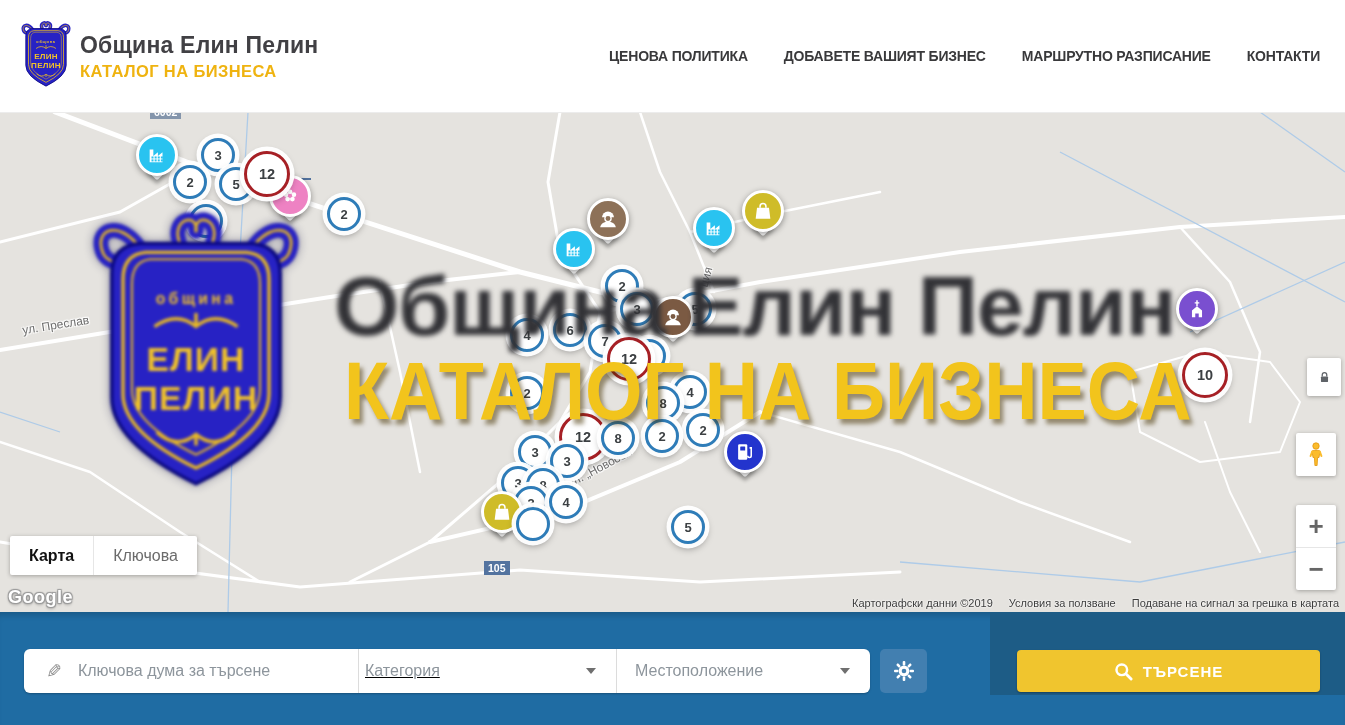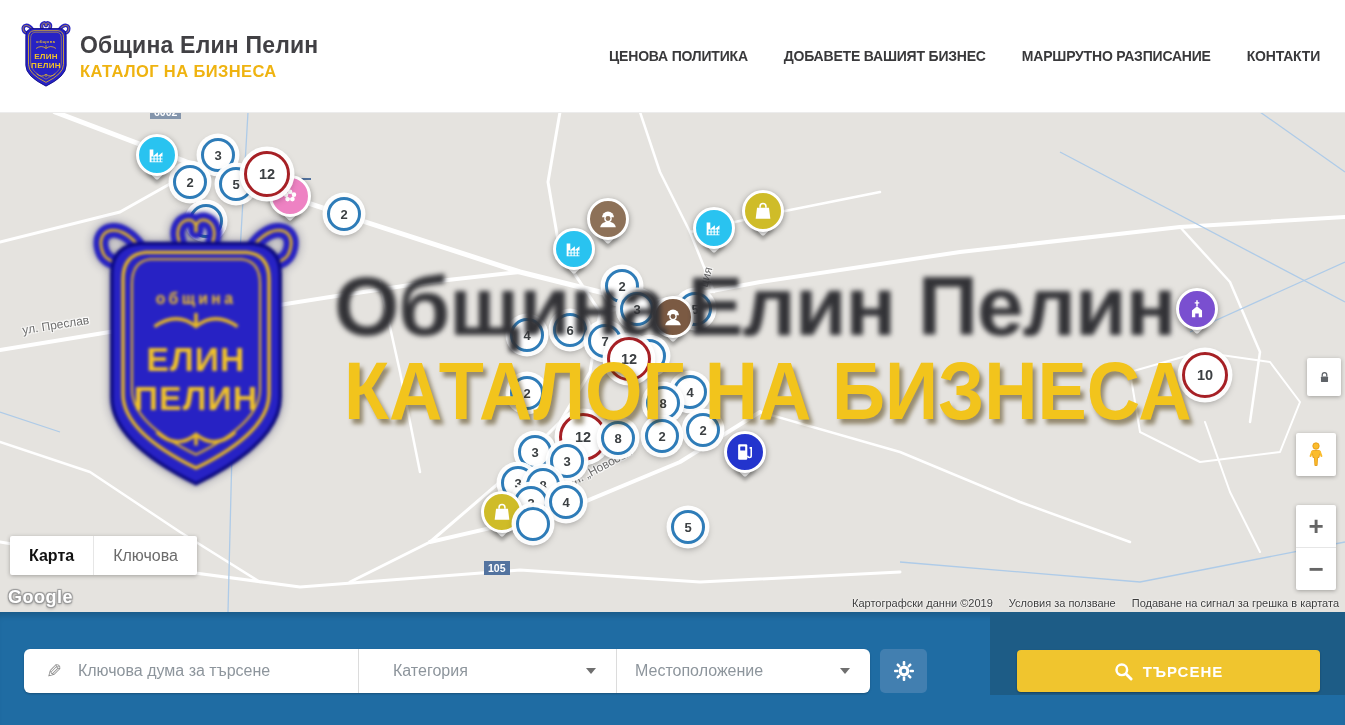--- a/index.html
+++ b/index.html
@@ -67,21 +67,21 @@
     box-shadow:inset 0 7px 6px -4px rgba(0,0,0,.18);}
   .fields{position:absolute;left:24px;top:37px;width:846px;height:44px;background:#fff;border-radius:6px;
     display:flex;box-shadow:0 1px 2px rgba(0,0,0,.25);}
   .field{display:flex;align-items:center;box-sizing:border-box;}
   .field + .field{border-left:1px solid #dcdcdc;}
   .f-keyword{width:334px;padding:0 14px 0 22px;}
   .f-keyword .pencil{font-size:19px;color:#8e8e8e;transform:scaleX(-1);margin-right:14px;}
   .f-keyword input{flex:1;border:none;outline:none;font-size:16px;color:#555;font-family:inherit;background:transparent;}
   .f-keyword input::placeholder{color:#8d959c;}
   .f-select{cursor:pointer;justify-content:space-between;}
-  .f-cat{width:258px;padding:0 20px 0 34px;}
+  .f-cat{width:258px;padding:0 20px 0 6px;text-decoration:underline;}
   .f-loc{width:254px;padding:0 20px 0 18px;}
   .f-select .val{font-size:16px;color:#8d959c;}
   .caret{width:0;height:0;border-left:5px solid transparent;border-right:5px solid transparent;border-top:6px solid #6f6f6f;}
   .gearbtn{position:absolute;left:880px;top:37px;width:47px;height:44px;background:#427fb0;border-radius:5px;
     display:flex;align-items:center;justify-content:center;cursor:pointer;}
   .rightpanel{position:absolute;left:990px;top:0;width:355px;height:83px;background:#1d5c86;}
   .searchbtn{position:absolute;left:27px;top:38px;width:303px;height:42px;background:#f0c52e;border:none;border-radius:4px;
     display:flex;align-items:center;justify-content:center;gap:10px;cursor:pointer;box-shadow:0 1px 2px rgba(0,0,0,.3);}
   .searchbtn span{font-size:15px;font-weight:700;color:#fff;letter-spacing:1px;font-family:inherit;}
   .crest-org{font-size:14px;font-weight:700;letter-spacing:3px;fill:#f0c229;}

